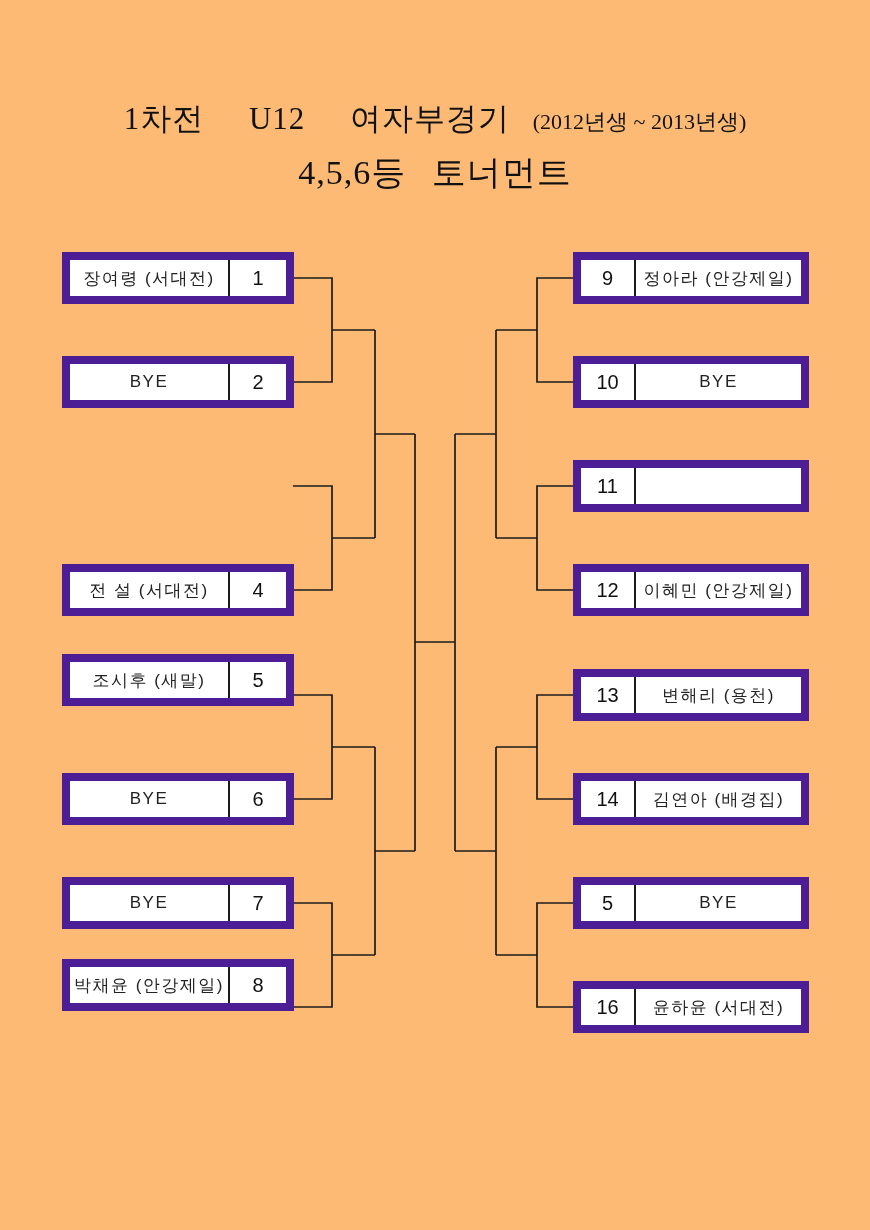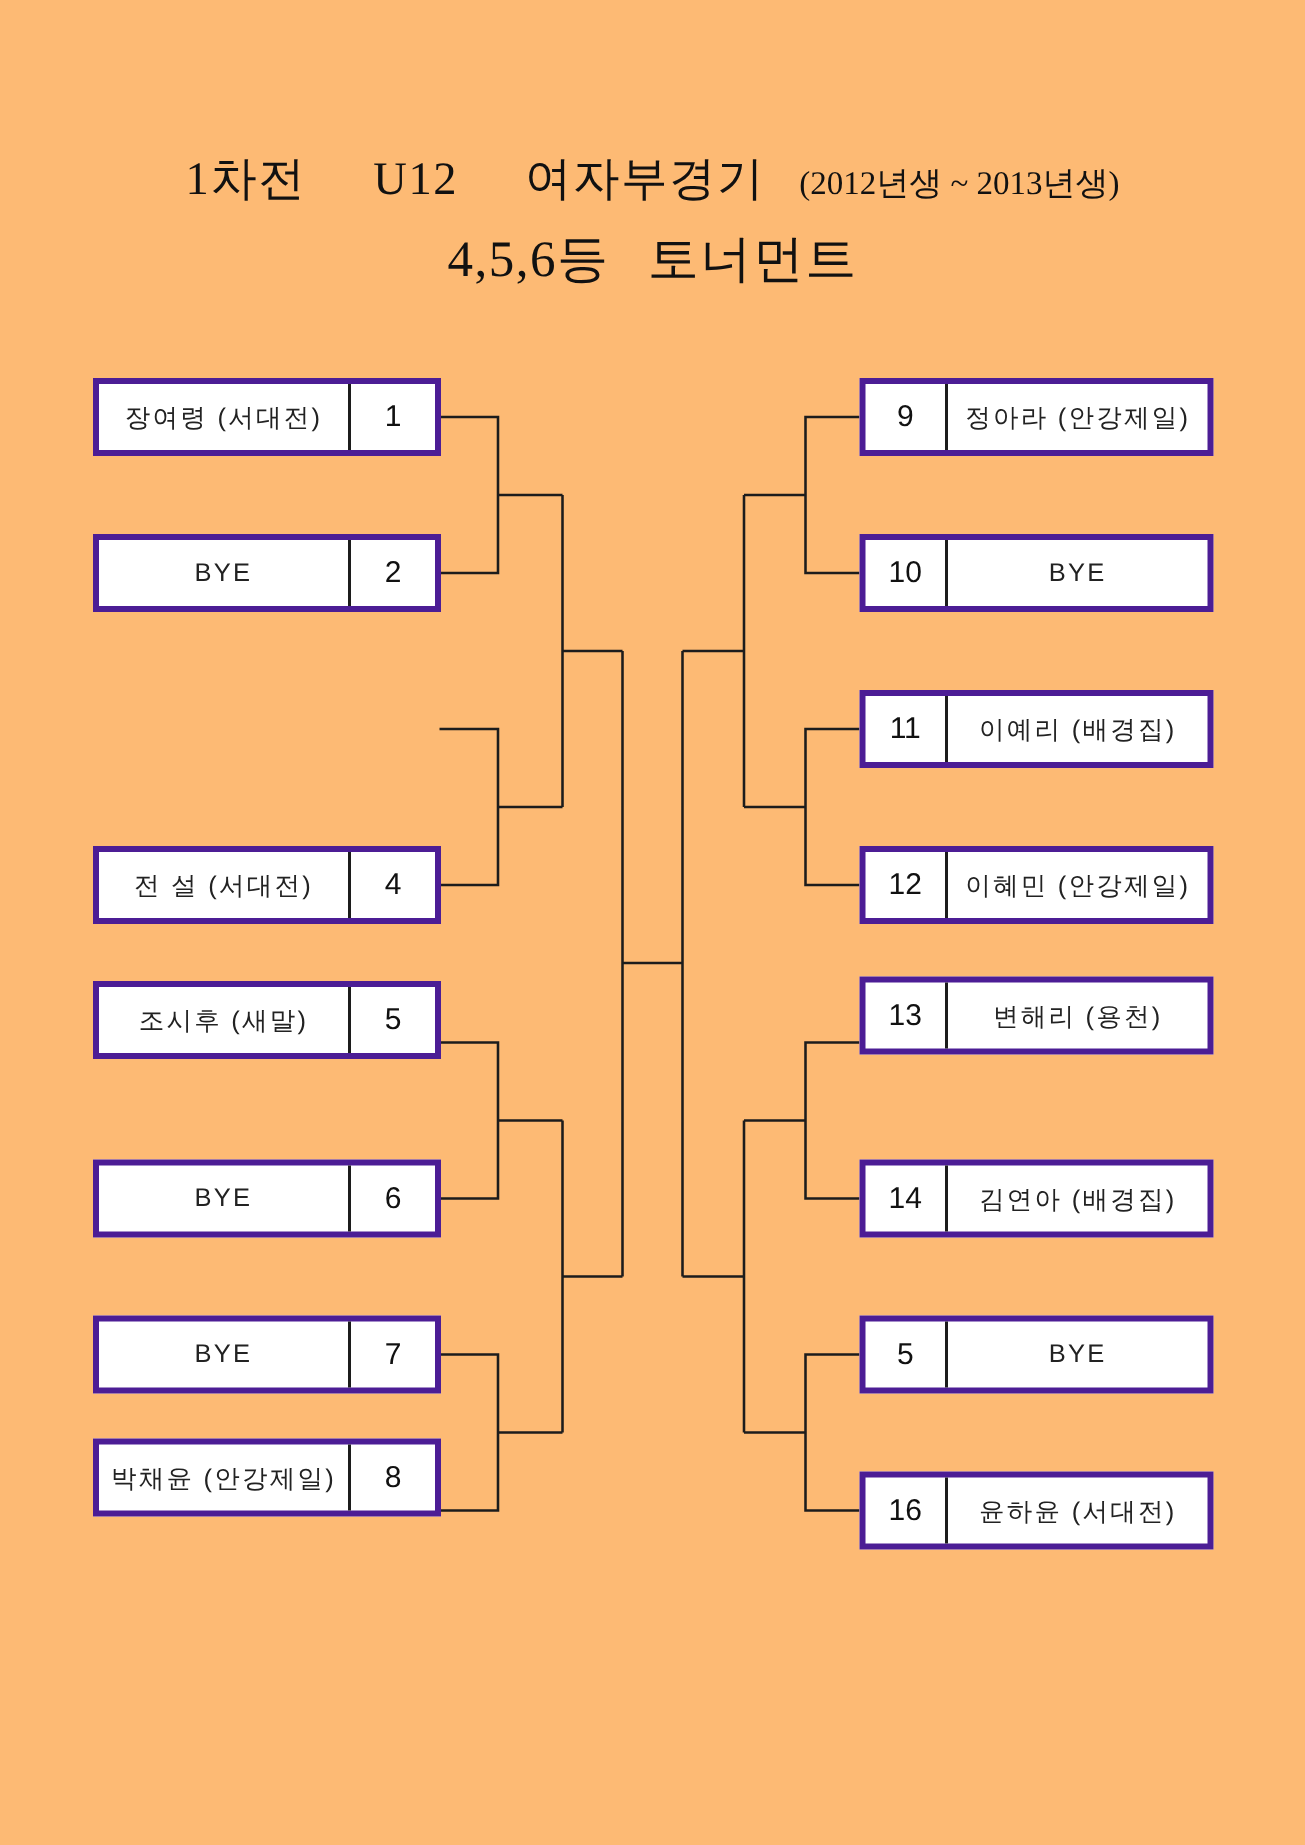--- a/index.html
+++ b/index.html
@@ -51,21 +51,21 @@
   }
   
   .bracket-lines {
     position: absolute;
     top: 0;
     left: 0;
   }
   .slot {
     position: absolute;
     height: 52px;
-    border: 4px solid #4c1d95;
+    border: 8px solid #4c1d95;
     box-sizing: border-box;
     background: #ffffff;
     display: flex;
     align-items: stretch;
   }
   .slot.side-left  { left: 62px;  width: 232px; }
   .slot.side-right { left: 573px; width: 236px; }
   .cell {
     display: flex;
     align-items: center;
@@ -157,27 +157,26 @@
   <div class="slot side-right" style="top:252px">
     <div class="cell seed-cell">9</div>
     <div class="cell name-cell">정아라 (안강제일)</div>
   </div>
   <div class="slot side-right" style="top:356px">
     <div class="cell seed-cell">10</div>
     <div class="cell name-cell">BYE</div>
   </div>
   <div class="slot side-right" style="top:460px">
     <div class="cell seed-cell">11</div>
-    <div class="cell name-cell">이예리 (배경집)</div>
   </div>
   <div class="slot side-right" style="top:564px">
     <div class="cell seed-cell">12</div>
     <div class="cell name-cell">이혜민 (안강제일)</div>
   </div>
-  <div class="slot side-right" style="top:651px">
+  <div class="slot side-right" style="top:669px">
     <div class="cell seed-cell">13</div>
     <div class="cell name-cell">변해리 (용천)</div>
   </div>
   <div class="slot side-right" style="top:773px">
     <div class="cell seed-cell">14</div>
     <div class="cell name-cell">김연아 (배경집)</div>
   </div>
   <div class="slot side-right" style="top:877px">
     <div class="cell seed-cell">5</div>
     <div class="cell name-cell">BYE</div>

